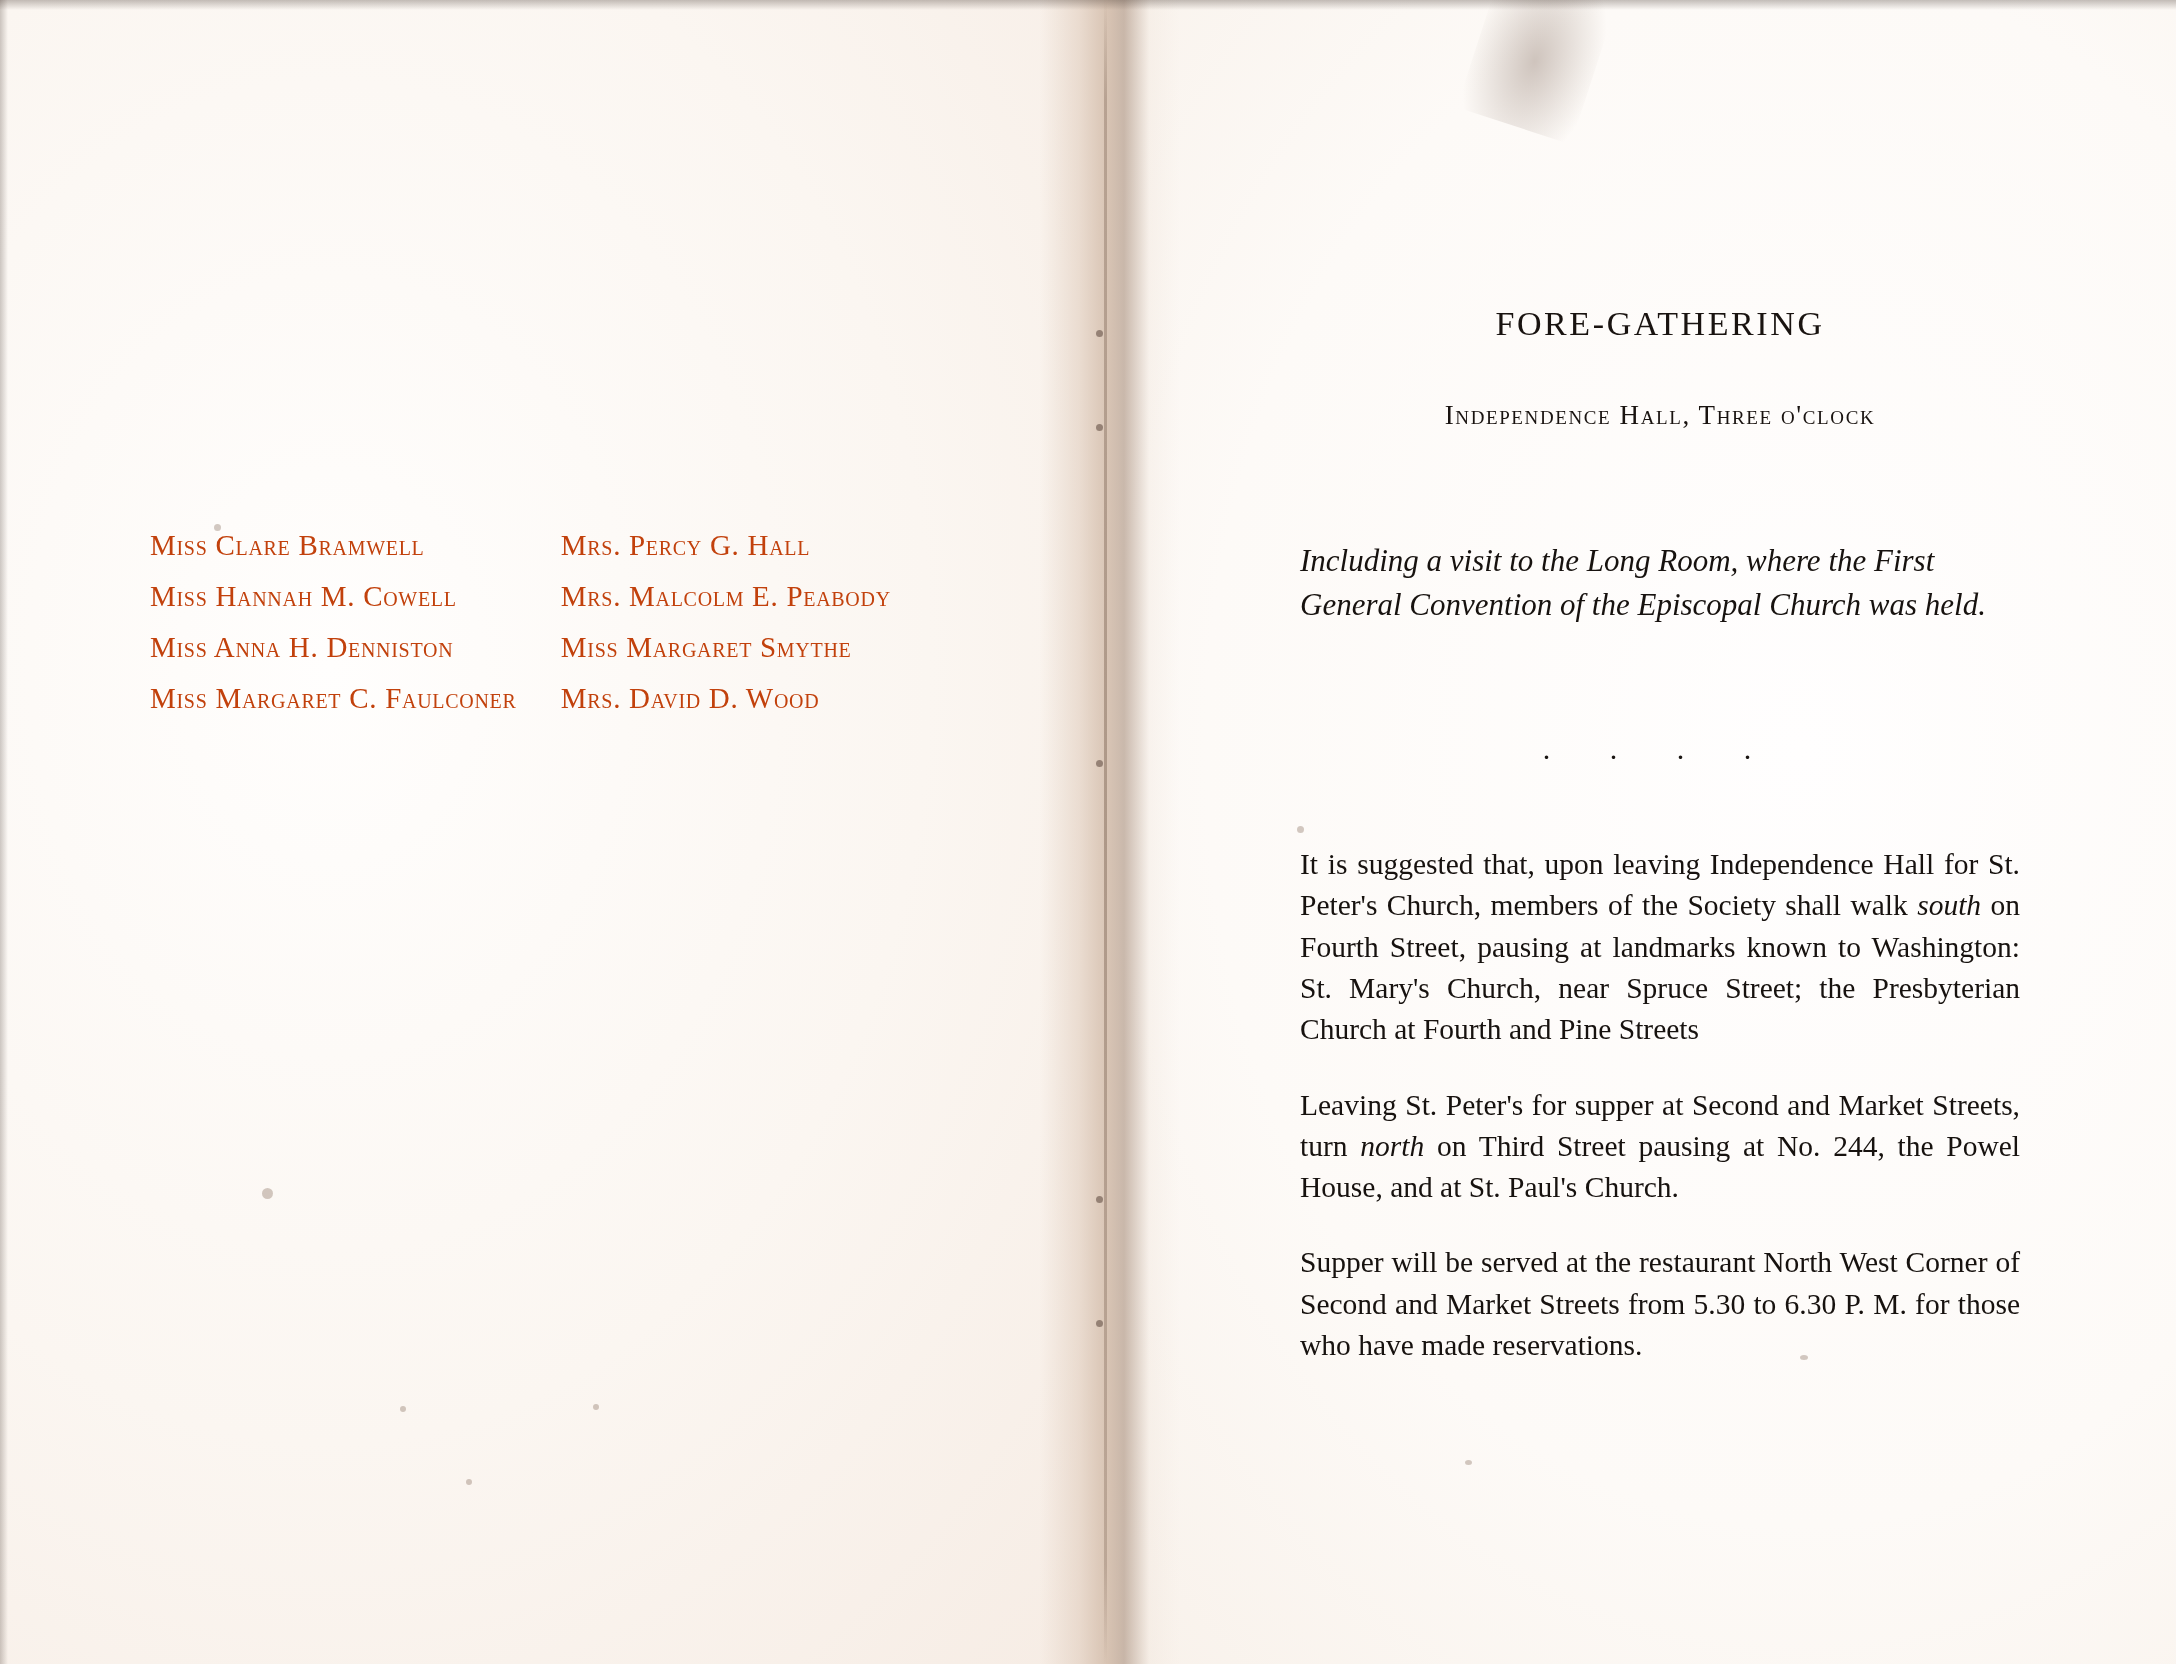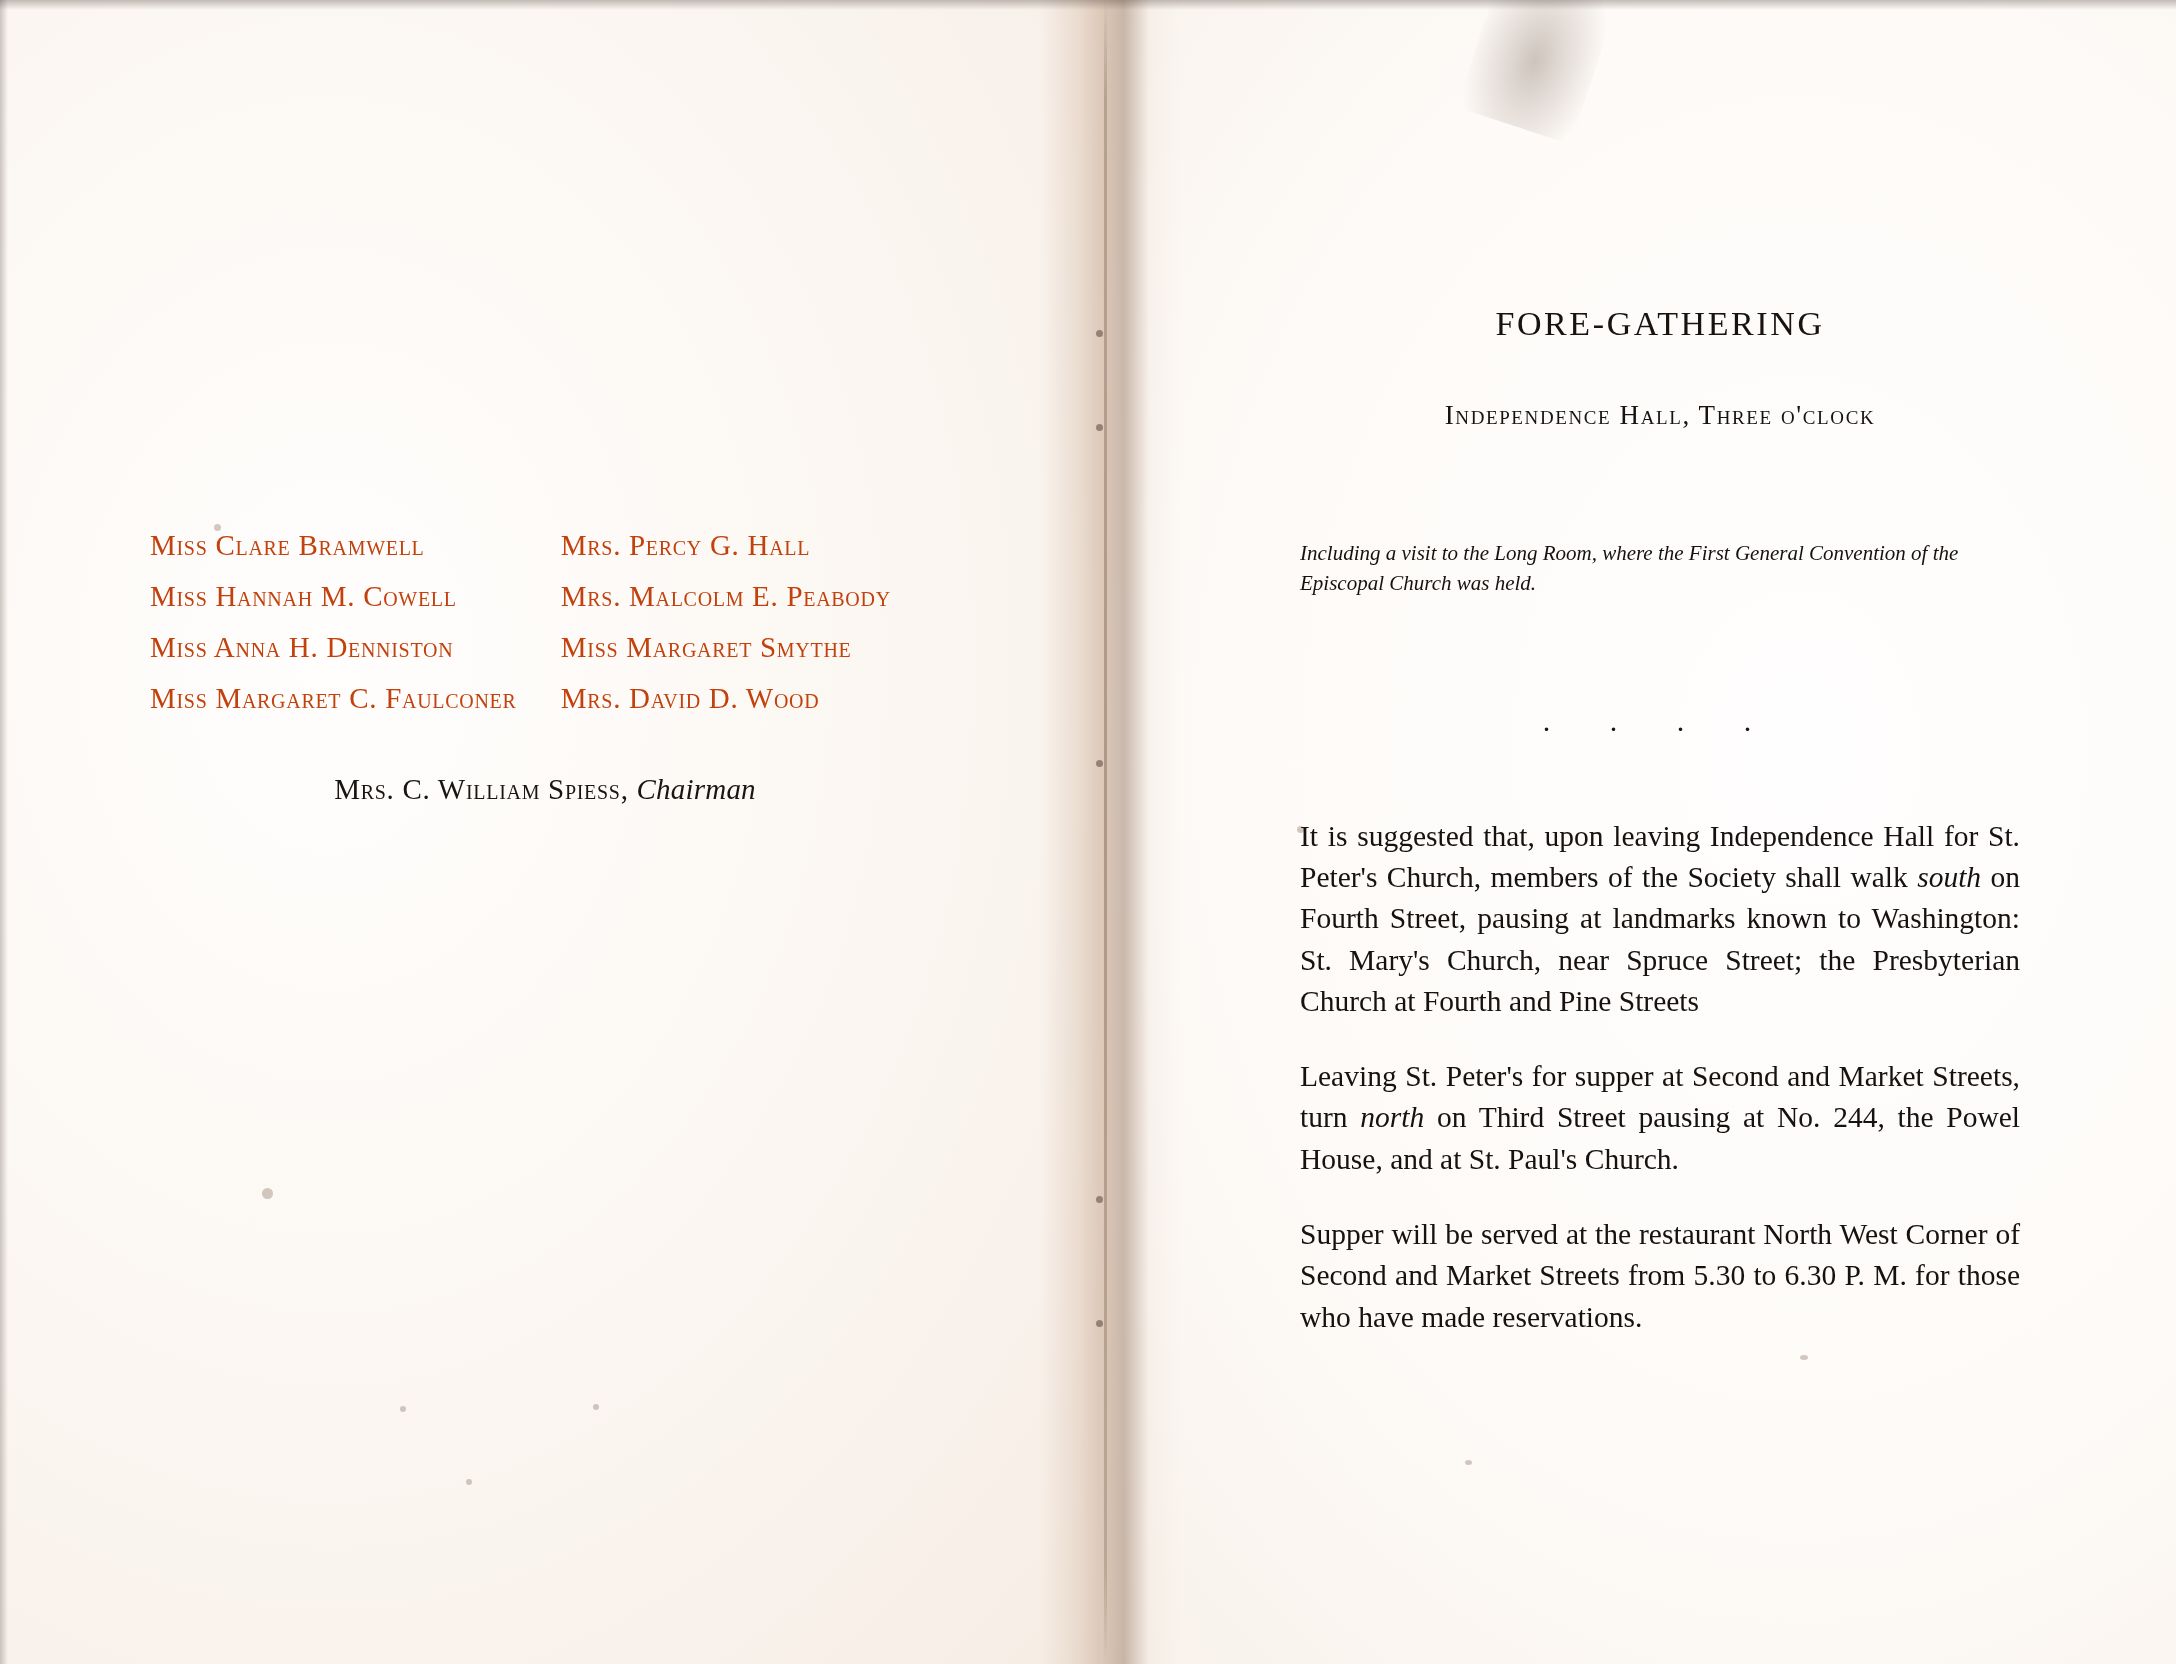--- a/index.html
+++ b/index.html
@@ -176,21 +176,21 @@
   .fore-sub {
     text-align: center;
     font-variant: small-caps;
     font-size: 27px;
     letter-spacing: 1.6px;
     margin-top: 57px;
     color: #191310;
   }
   .fore-note {
     font-style: italic;
-    font-size: 21px;
+    font-size: 31px;
     line-height: 1.42;
     margin-top: 108px;
     color: #17120f;
     font-family: Liberation Serif, serif;
   }
   .dots {
     text-align: center;
     margin-top: 105px;
     font-size: 30px;
     letter-spacing: 26px;
@@ -257,24 +257,20 @@
           <td class="col-right">Miss Margaret Smythe</td>
         </tr>
         <tr>
           <td class="col-left">Miss Margaret C. Faulconer</td>
           <td class="col-right">Mrs. David D. Wood</td>
         </tr>
       </tbody>
     </table>
 
     <div class="officers">
-      <div class="officer-line">
-        <span>Mrs. C. William Spiess,</span>
-        <span class="role">Chairman</span>
-      </div>
     </div>
   </div>
 
   <div class="right-content">
     <div class="fore-title">FORE-GATHERING</div>
 
     <div class="fore-sub">Independence Hall, Three o'clock</div>
 
     <div class="fore-note">Including a visit to the Long Room, where the First General Convention of the Episcopal Church was held.</div>
 

